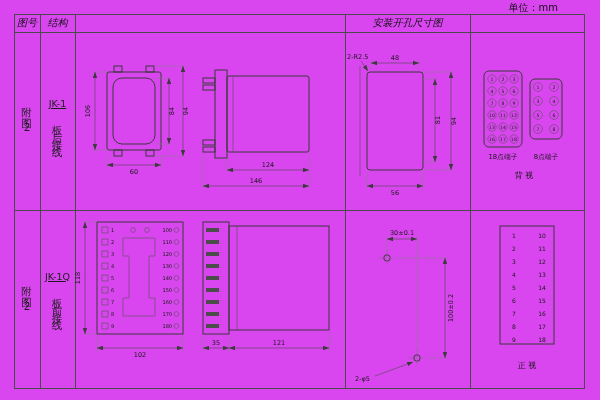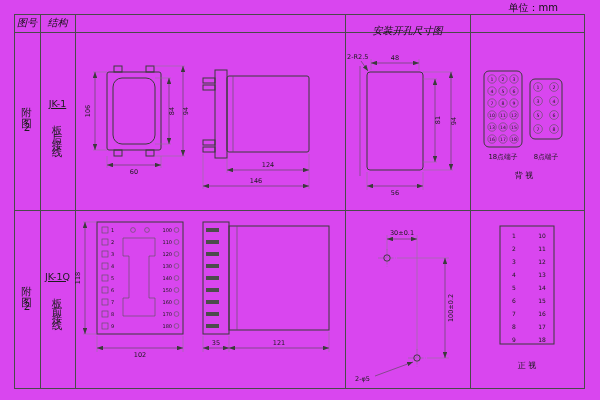--- a/index.html
+++ b/index.html
@@ -41,21 +41,21 @@
   <div class="frame" style="left:14px;top:14px;width:571px;height:375px"></div>
   <div class="gline" style="left:40px;top:14px;width:1px;height:375px"></div>
   <div class="gline" style="left:75px;top:14px;width:1px;height:375px"></div>
   <div class="gline" style="left:345px;top:14px;width:1px;height:375px"></div>
   <div class="gline" style="left:470px;top:14px;width:1px;height:375px"></div>
   <div class="gline" style="left:14px;top:32px;width:571px;height:1px"></div>
   <div class="gline" style="left:14px;top:210px;width:571px;height:1px"></div>
 
   <div class="cell hdr" style="left:14px;top:14px;width:26px;height:18px">图号</div>
   <div class="cell hdr" style="left:40px;top:14px;width:35px;height:18px">结构</div>
-  <div class="cell hdr" style="left:345px;top:22px;width:125px;height:18px">安装开孔尺寸图</div>
+  <div class="cell hdr" style="left:345px;top:14px;width:125px;height:18px">安装开孔尺寸图</div>
 
   <div class="cell" style="left:14px;top:32px;width:26px;height:178px">
     <span class="vtext figno">附图2</span>
   </div>
   <div class="cell struct" style="left:40px;top:32px;width:35px;height:178px">
     <span class="model">JK-1</span>
     <span class="vtext wiring">板后接线</span>
   </div>
 
   <div class="cell" style="left:14px;top:210px;width:26px;height:180px">

